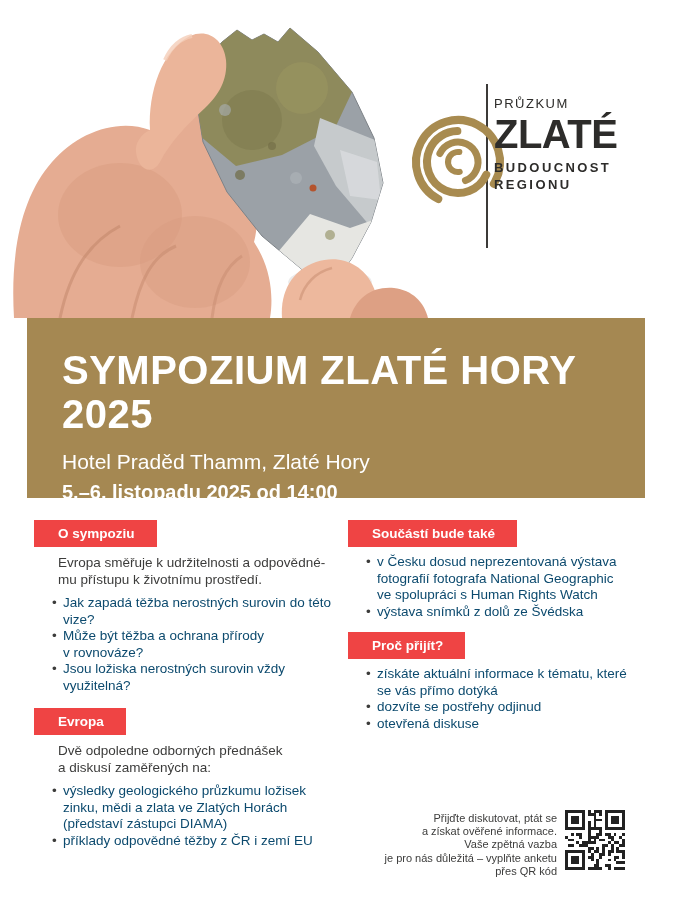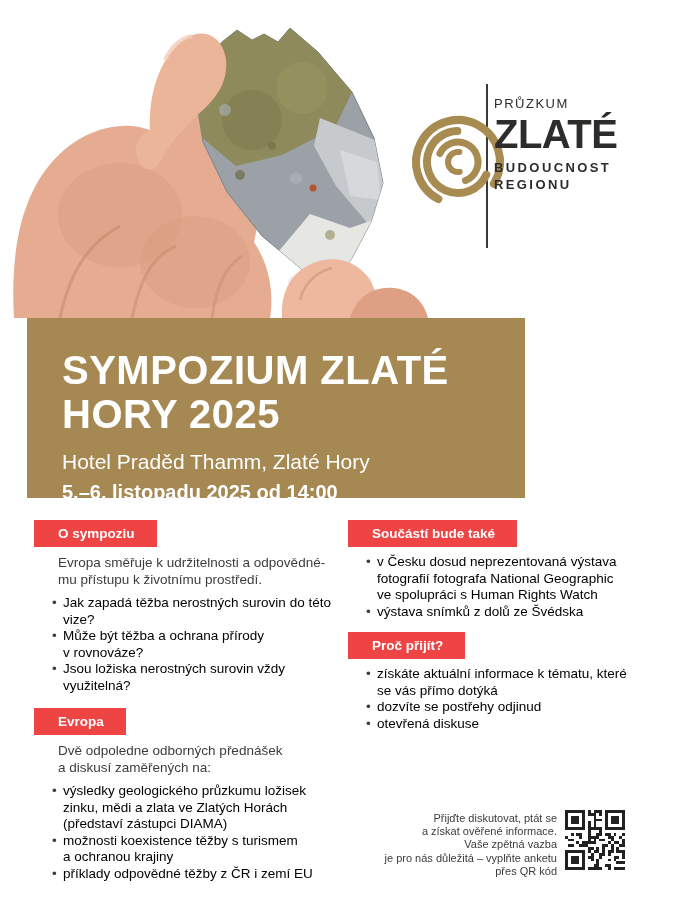--- a/index.html
+++ b/index.html
@@ -13,42 +13,42 @@
   
   .logo{position:absolute;left:430px;top:84px;width:220px;height:170px;}
   .logo-rule{position:absolute;left:56px;top:0;width:2px;height:164px;background:#3c3a38;}
   .logo-emblem{position:absolute;left:-22px;top:28px;width:100px;height:100px;}
   .logo-text{position:absolute;left:64px;top:12px;white-space:nowrap;}
   .logo-kicker{font-size:13px;font-weight:normal;letter-spacing:1.5px;color:#2d2c2a;line-height:16px;}
   .logo-big{font-size:40px;font-weight:bold;letter-spacing:-0.5px;color:#2d2c2a;line-height:36px;margin-top:4px;}
   .logo-sub{font-size:13px;font-weight:bold;letter-spacing:2.4px;color:#2d2c2a;line-height:17px;margin-top:7px;}
   
   .banner{
-    position:absolute;left:27px;top:318px;width:498px;height:180px;
+    position:absolute;left:27px;top:318px;width:618px;height:180px;
     background:#a58852;color:#ffffff;box-sizing:border-box;padding:30px 20px 0 35px;
   }
   .banner-title{font-size:40px;font-weight:bold;letter-spacing:0.5px;line-height:44px;margin:0;}
   .banner-venue{font-size:21px;font-weight:normal;line-height:24px;margin:14px 0 0 0;}
   .banner-date{font-size:20px;font-weight:bold;line-height:24px;margin:6px 0 0 0;}
   
   .col{position:absolute;top:520px;width:300px;}
   .col.left{left:34px;}
   .col.right{left:348px;height:378px;}
   .sec-bar{
     display:inline-block;background:#ef4444;color:#ffffff;
     font-size:13.5px;font-weight:bold;line-height:17px;
     padding:5px 22px 5px 24px;
   }
   .sec-intro{
     font-size:13.5px;font-weight:normal;line-height:16.5px;color:#3c3c3b;
     margin:8px 0 2px 24px;white-space:pre-line;
   }
   ul.bullets{list-style:none;margin:7px 0 0 18px;padding:0;}
   ul.bullets li{
-    position:relative;font-size:13.5px;line-height:16.5px;color:#000000;
+    position:relative;font-size:13.5px;line-height:16.5px;color:#0c4a6e;
     padding-left:11px;margin:0;white-space:pre-line;
   }
   ul.bullets li::before{content:"\2022";position:absolute;left:0;top:0;color:#3c3c3b;}
   .sec + .sec{margin-top:14px;}
   .col.right .sec + .sec{margin-top:12px;}
   
   .footer{
     position:absolute;right:23px;bottom:20px;
     display:flex;align-items:flex-start;gap:8px;
   }
@@ -155,22 +155,20 @@
     <section class="sec">
       <div class="sec-bar">
         <span>Evropa</span>
       </div>
       <p class="sec-intro">Dvě odpoledne odborných přednášek
 a diskusí zaměřených na:</p>
       <ul class="bullets">
           <li>výsledky geologického průzkumu ložisek
 zinku, mědi a zlata ve Zlatých Horách
 (představí zástupci DIAMA)</li>
-          <li>možnosti koexistence těžby s turismem
-a ochranou krajiny</li>
           <li>příklady odpovědné těžby z ČR i zemí EU</li>
         </ul>
     </section>
   </div>
 
   <div class="col right">
     <section class="sec">
       <div class="sec-bar">
         <span>Součástí bude také</span>
       </div>

